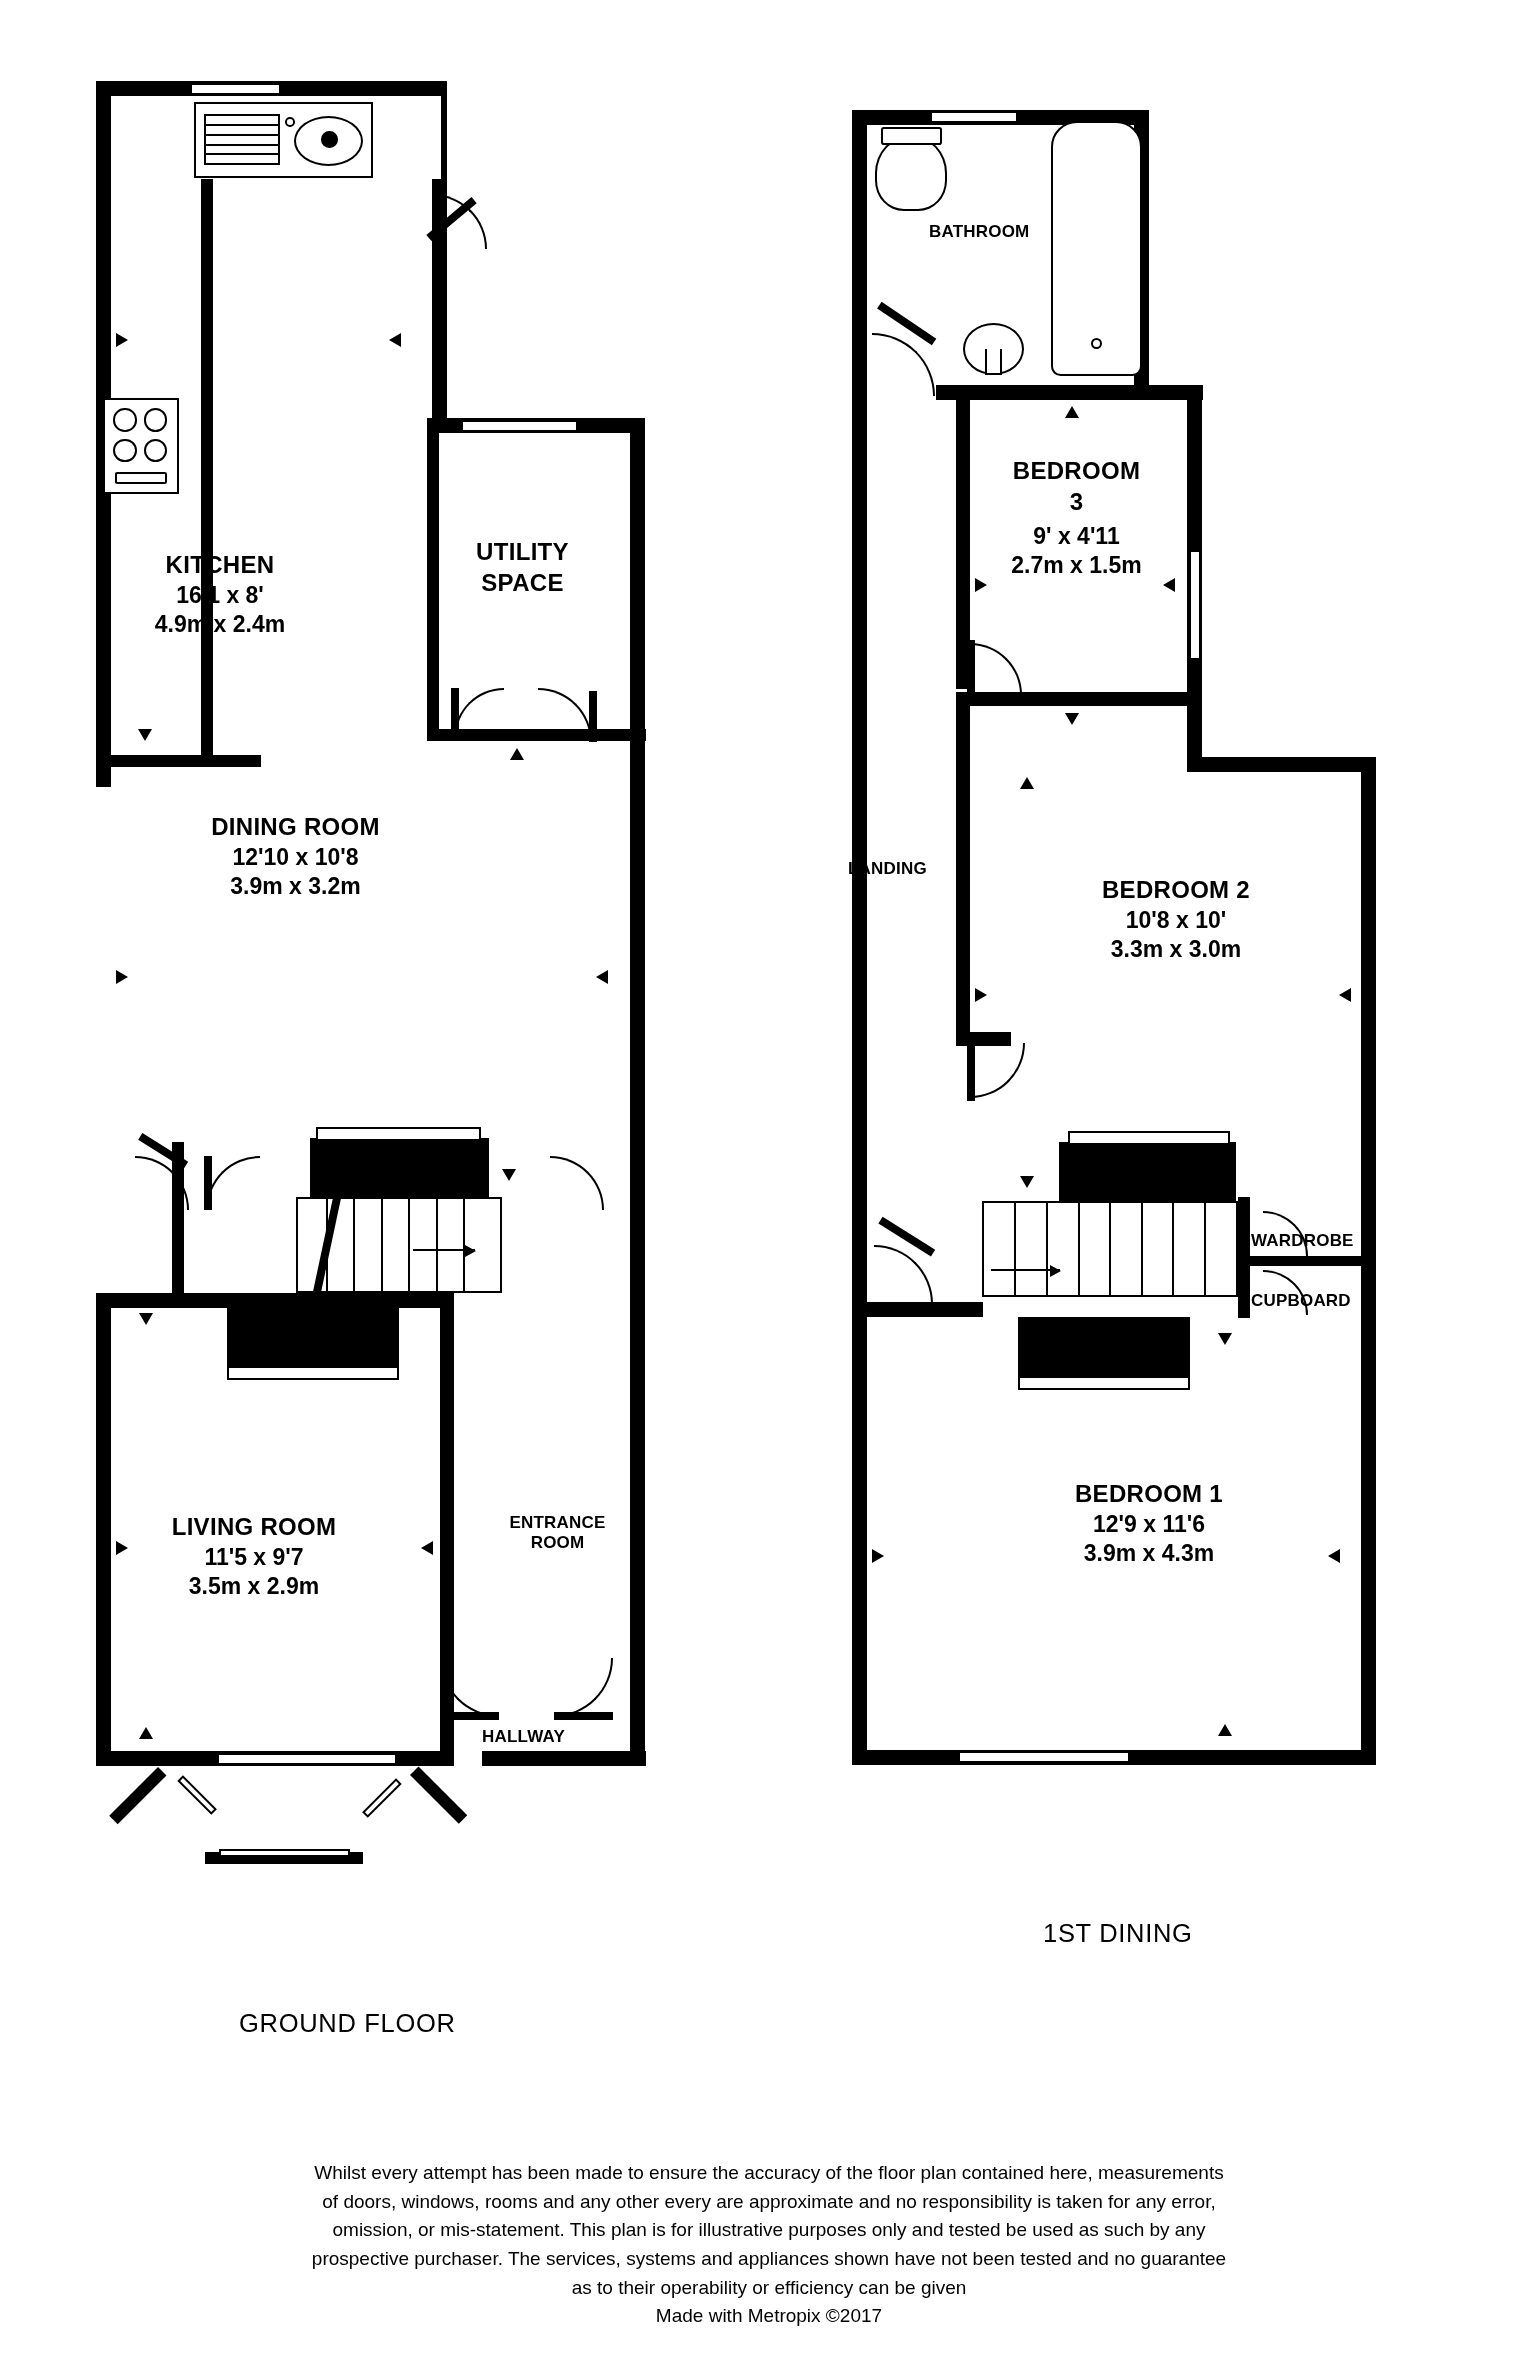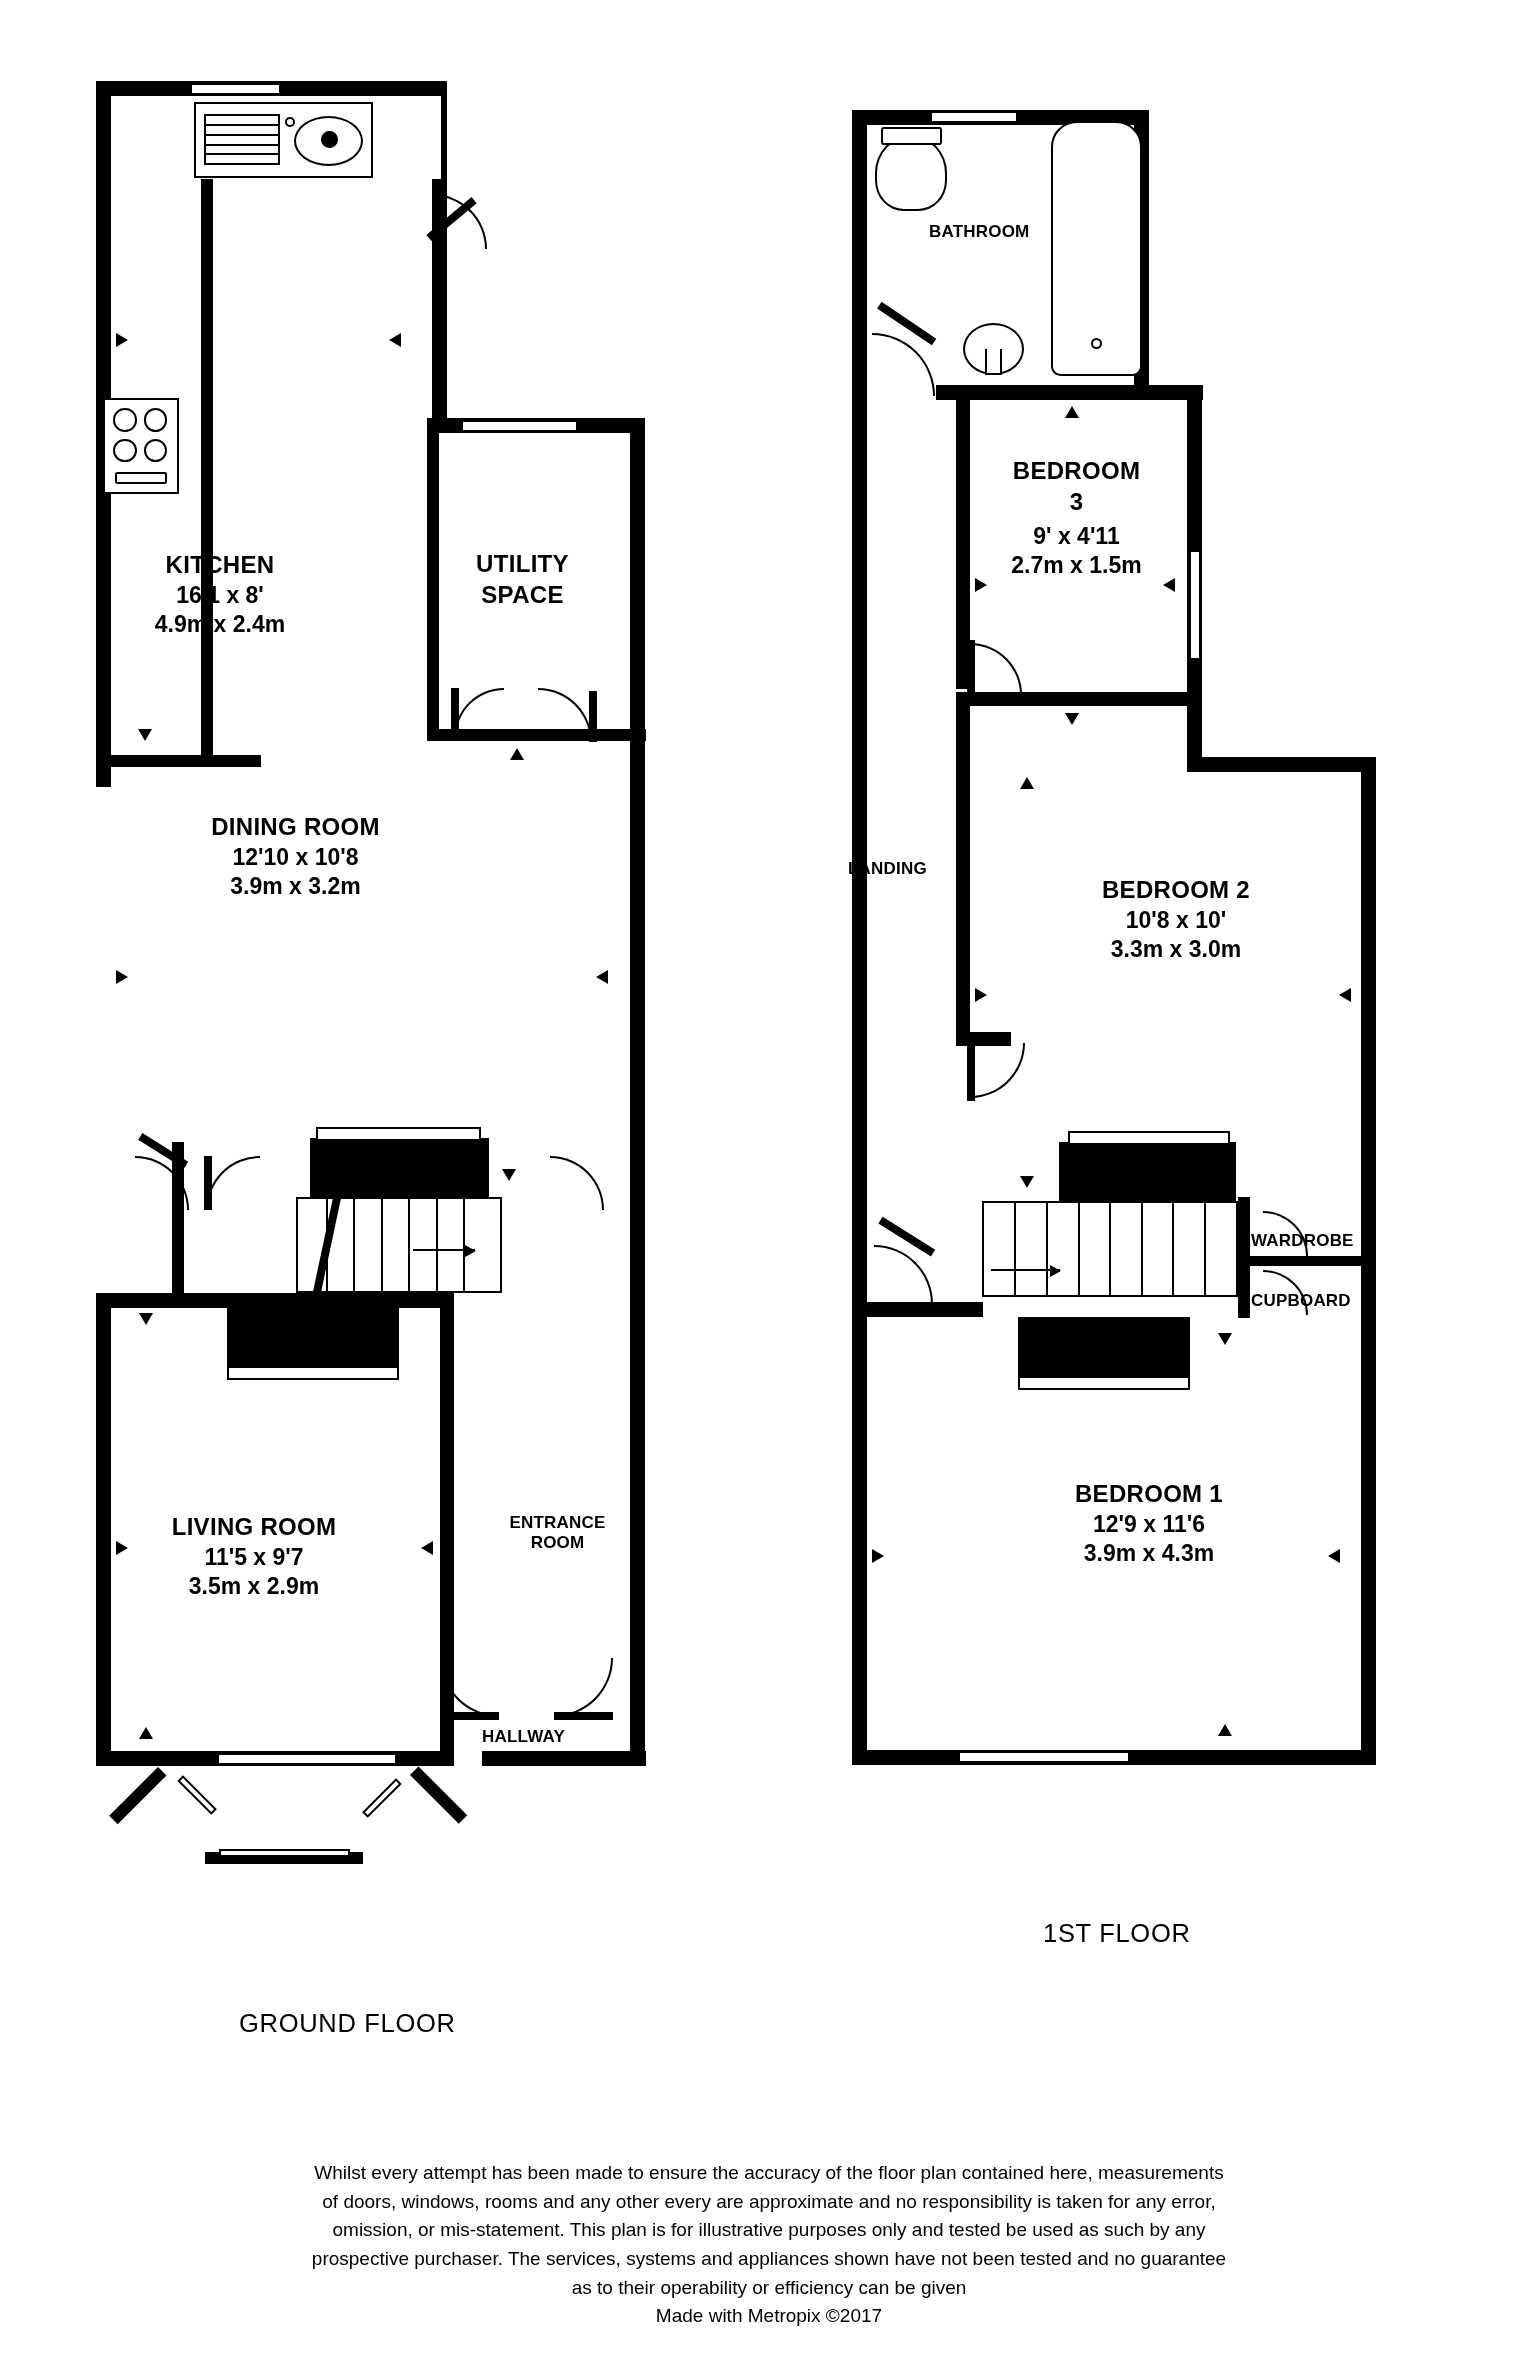--- a/index.html
+++ b/index.html
@@ -158,21 +158,21 @@
     <div class="arr r" style="left:116px;top:1541px;"></div>
     <div class="arr l" style="left:421px;top:1541px;"></div>
     <div class="arr u" style="left:139px;top:1727px;"></div>
 
     <div class="lbl" style="left:96px;top:550px;width:248px;">
       <span class="n">KITCHEN</span>
       <span class="d">16'1 x 8'</span>
       <span class="d">4.9m x 2.4m</span>
     </div>
 
-    <div class="lbl" style="left:433px;top:537px;width:179px;margin-top:12px;">
+    <div class="lbl" style="left:433px;top:537px;width:179px;">
       <span class="n">UTILITY</span>
       <span class="n">SPACE</span>
     </div>
 
     <div class="lbl" style="left:103px;top:812px;width:385px;">
       <span class="n">DINING ROOM</span>
       <span class="d">12'10 x 10'8</span>
       <span class="d">3.9m x 3.2m</span>
     </div>
 
@@ -294,21 +294,21 @@
     <div class="small" style="left:848px;top:859px;width:124px;text-align:left;">
       <span>LANDING</span>
     </div>
     <div class="small" style="left:1251px;top:1231px;width:131px;text-align:left;">
       <span>WARDROBE</span>
     </div>
     <div class="small" style="left:1251px;top:1291px;width:131px;text-align:left;">
       <span>CUPBOARD</span>
     </div>
 
-    <div class="floorlbl" style="left:1043px;top:1919px;">1ST FLOOR</div>
+    <div class="floorlbl" style="left:1043px;top:1919px;">1ST DINING</div>
   </div>
 
   <div>
     <div class="disclaimer" style="top:2159px;">Whilst every attempt has been made to ensure the accuracy of the floor plan contained here, measurements</div>
     <div class="disclaimer" style="top:2188px;">of doors, windows, rooms and any other every are approximate and no responsibility is taken for any error,</div>
     <div class="disclaimer" style="top:2216px;">omission, or mis-statement. This plan is for illustrative purposes only and tested be used as such by any</div>
     <div class="disclaimer" style="top:2245px;">prospective purchaser. The services, systems and appliances shown have not been tested and no guarantee</div>
     <div class="disclaimer" style="top:2274px;">as to their operability or efficiency can be given</div>
     <div class="madewith" style="top:2305px;">Made with Metropix ©2017</div>
   </div>

